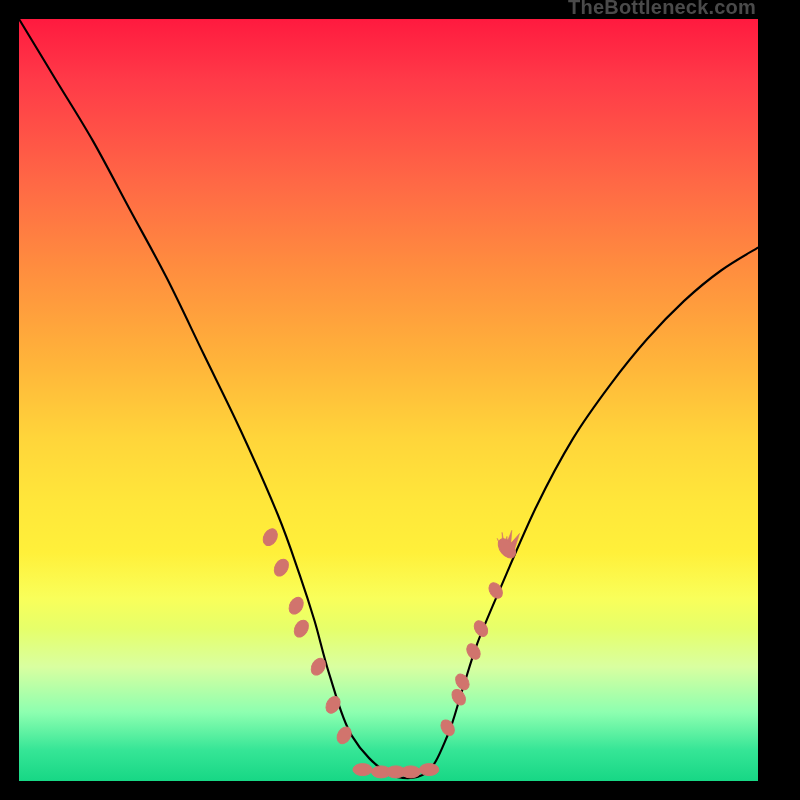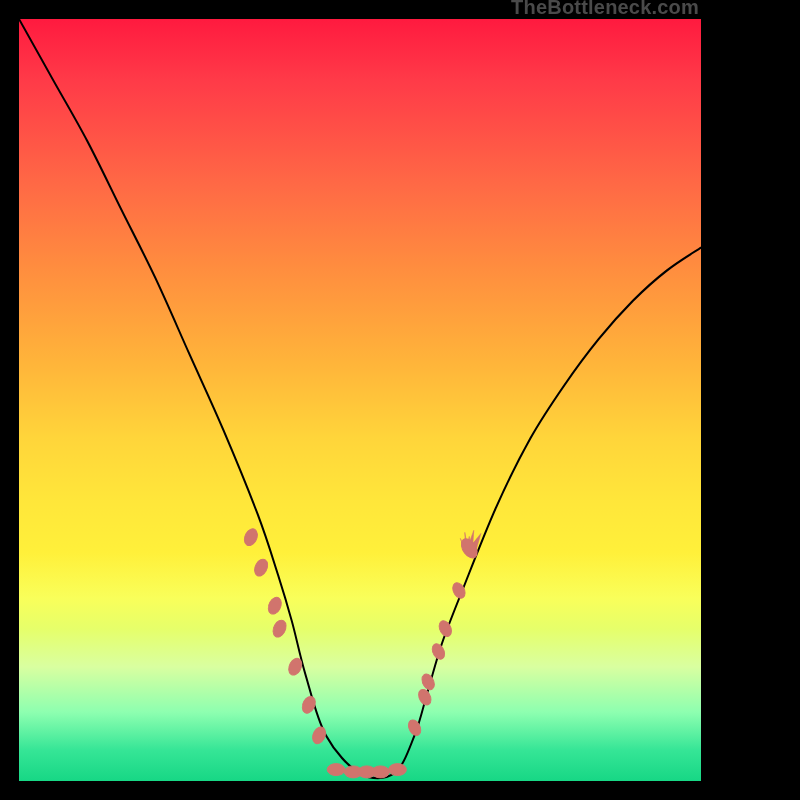--- a/index.html
+++ b/index.html
@@ -8,21 +8,21 @@
     width: 800px;
     height: 800px;
     background: #000;
     overflow: hidden;
     font-family: Arial, Helvetica, sans-serif;
   }
   .frame {
     position: absolute;
     left: 19px;
     top: 19px;
-    width: 682px;
+    width: 739px;
     height: 762px;
     box-sizing: border-box;
   }
   .plot-bg {
     position: absolute;
     inset: 0;
     
     background: linear-gradient(to bottom,
       #ff1a3f 0%,
       #ff3a48 8%,

